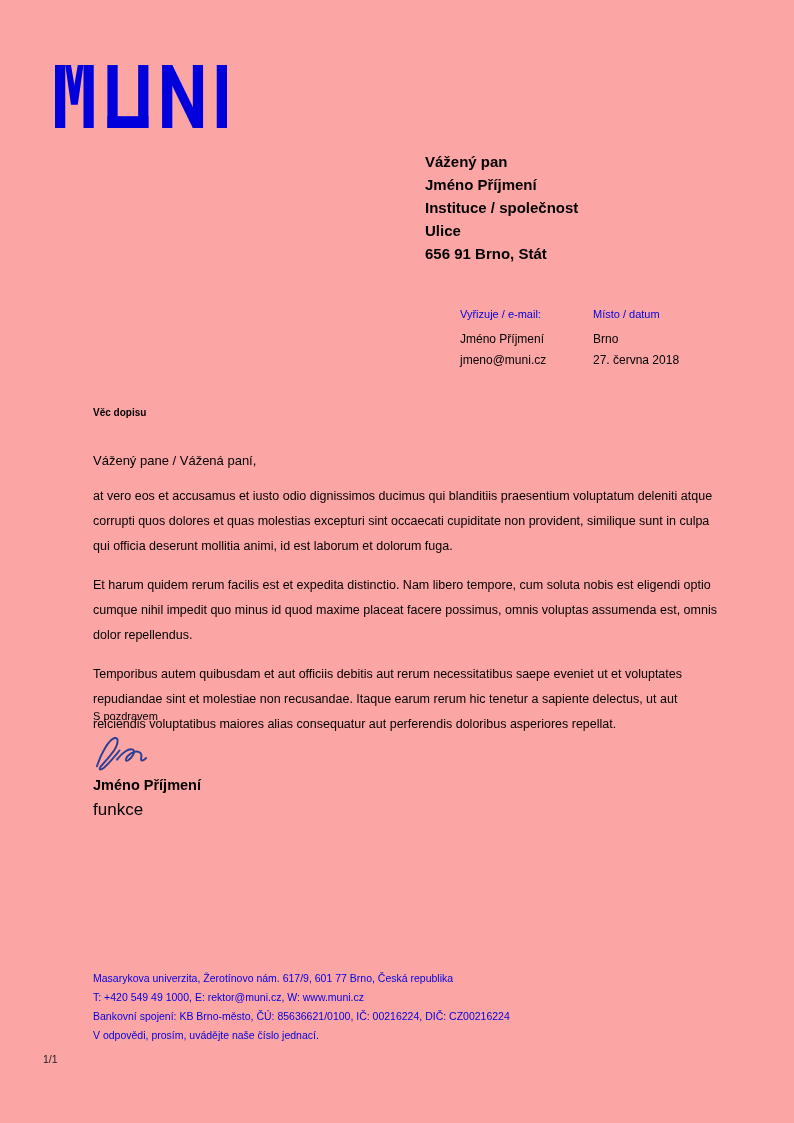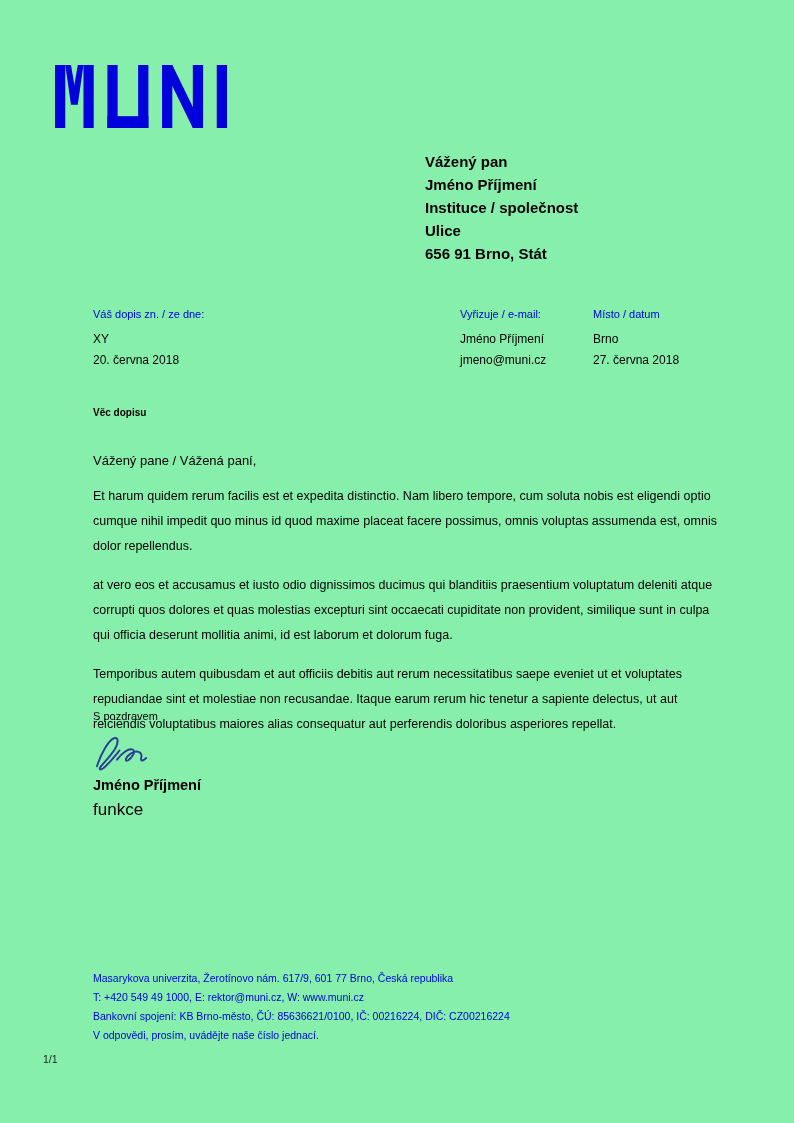--- a/index.html
+++ b/index.html
@@ -2,21 +2,21 @@
 <html lang="cs"><head>
 <meta charset="utf-8">
 <title>MUNI – dopis</title>
 <style>
   * { box-sizing: border-box; }
   html, body { margin: 0; padding: 0; background: #ffffff; }
   .page {
     position: relative;
     width: 794px;
     height: 1123px;
-    background: #86efac;
+    background: #fca5a5;
     font-family: "Liberation Sans", "DejaVu Sans", sans-serif;
     color: #000000;
     overflow: hidden;
   }
 
   
   .logo { position: absolute; left: 55px; top: 65px; width: 172px; height: 63px; }
   .logo svg { display: block; width: 100%; height: 100%; }
 
   
@@ -85,44 +85,39 @@
 
   <div class="recipient">
     <div>Vážený pan</div>
     <div>Jméno Příjmení</div>
     <div>Instituce / společnost</div>
     <div>Ulice</div>
     <div>656 91 Brno, Stát</div>
   </div>
 
   <div class="meta">
-    <div class="meta-col c0">
-      <div class="meta-label">Váš dopis zn. / ze dne:</div>
-      <div class="meta-value">XY</div>
-      <div class="meta-value">20. června 2018</div>
-    </div>
     <div class="meta-col c2">
       <div class="meta-label">Vyřizuje / e-mail:</div>
       <div class="meta-value">Jméno Příjmení</div>
       <div class="meta-value">jmeno@muni.cz</div>
     </div>
     <div class="meta-col c3">
       <div class="meta-label">Místo / datum</div>
       <div class="meta-value">Brno</div>
       <div class="meta-value">27. června 2018</div>
     </div>
   </div>
 
   <div class="subject">Věc dopisu</div>
 
   <div class="salutation">Vážený pane / Vážená paní,</div>
 
   <div class="letter-body">
+    <p>at vero eos et accusamus et iusto odio dignissimos ducimus qui blanditiis praesentium voluptatum deleniti atque corrupti quos dolores et quas molestias excepturi sint occaecati cupiditate non provident, similique sunt in culpa qui officia deserunt mollitia animi, id est laborum et dolorum fuga.</p>
     <p>Et harum quidem rerum facilis est et expedita distinctio. Nam libero tempore, cum soluta nobis est eligendi optio cumque nihil impedit quo minus id quod maxime placeat facere possimus, omnis voluptas assumenda est, omnis dolor repellendus.</p>
-    <p>at vero eos et accusamus et iusto odio dignissimos ducimus qui blanditiis praesentium voluptatum deleniti atque corrupti quos dolores et quas molestias excepturi sint occaecati cupiditate non provident, similique sunt in culpa qui officia deserunt mollitia animi, id est laborum et dolorum fuga.</p>
     <p>Temporibus autem quibusdam et aut officiis debitis aut rerum necessitatibus saepe eveniet ut et voluptates repudiandae sint et molestiae non recusandae. Itaque earum rerum hic tenetur a sapiente delectus, ut aut reiciendis voluptatibus maiores alias consequatur aut perferendis doloribus asperiores repellat.</p>
   </div>
 
   <div class="closing">S pozdravem</div>
 
   <div class="signature-scribble">
     <svg viewBox="0 0 90 48">
       <g fill="none" stroke="#2c3e94" stroke-width="2.3" stroke-linecap="round">
         <path d="M6,40 C10,26 20,8 27,6 C32,5 32,12 27,20 C21,29 13,37 10,41 C8,44 10,45 14,42 C20,37 28,27 33,21"></path>
         <path d="M30,32 C36,24 44,18 49,20 C53,22 48,30 43,33 C39,35 40,29 46,25 C53,20 61,22 59,30 C58,34 61,34 65,30"></path>

